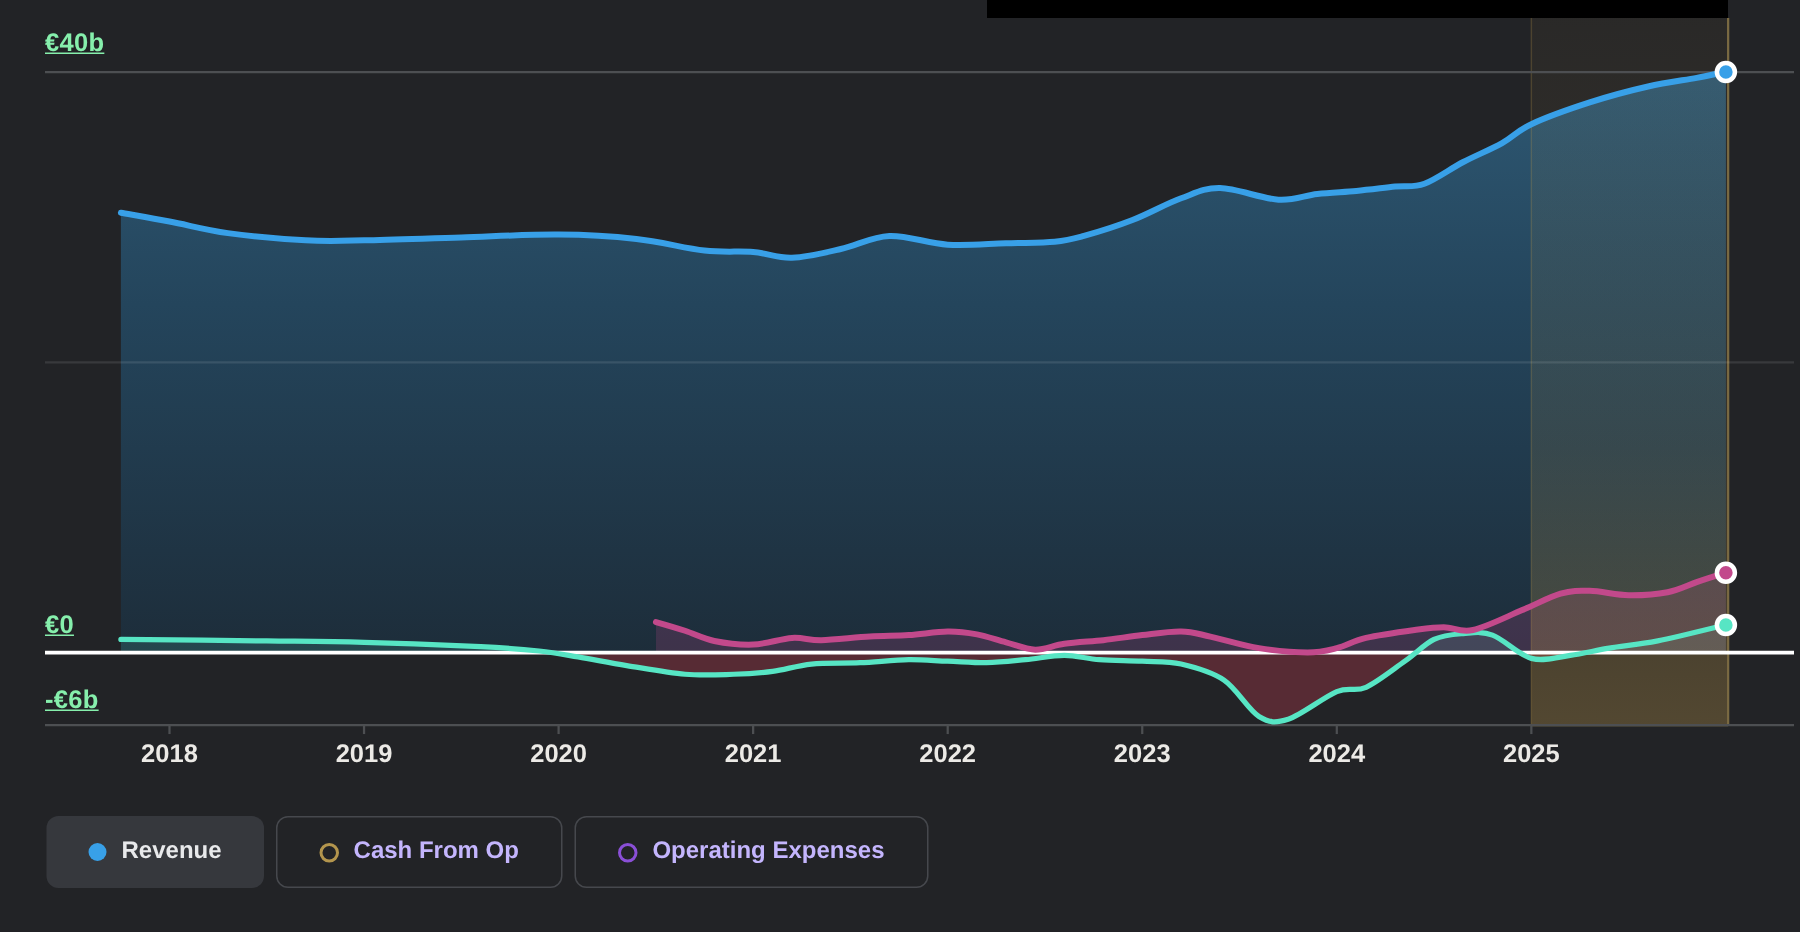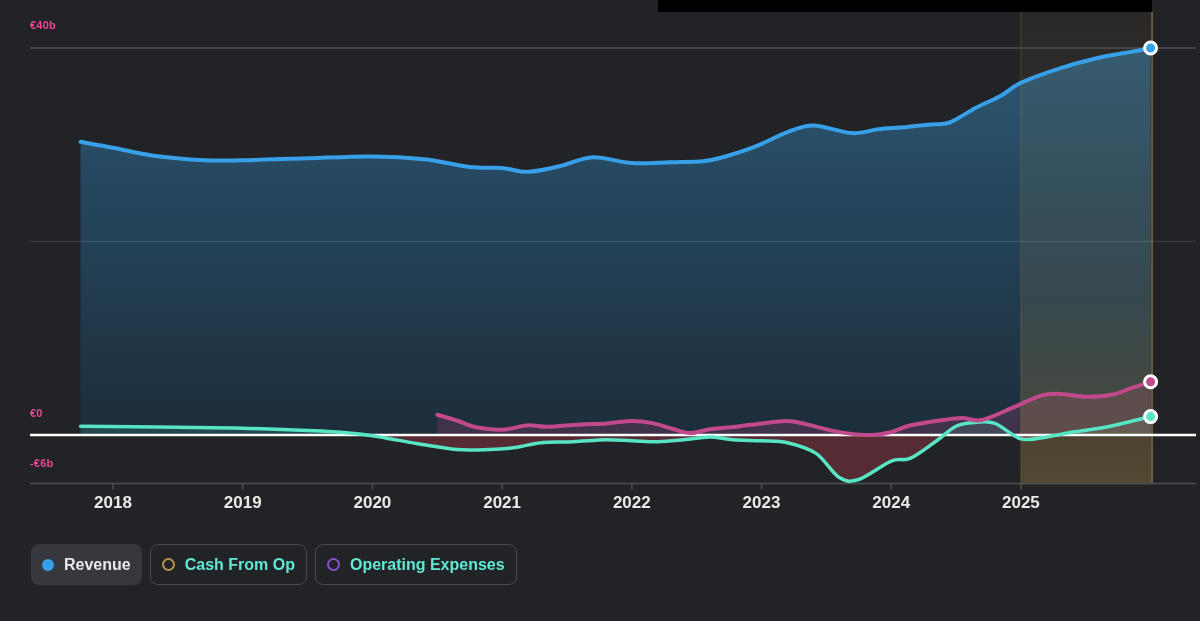--- a/index.html
+++ b/index.html
@@ -1,32 +1,32 @@
 <!DOCTYPE html>
 <html><head>
 <meta charset="utf-8">
 <style>
   html,body{margin:0;padding:0;background:#222326;}
   .app{position:relative;width:1200px;height:621px;background:#222326;overflow:hidden;
        font-family:"Liberation Sans",sans-serif;}
   .tooltip-bar{position:absolute;left:658px;top:0;width:494px;height:12px;background:#000;}
   svg{position:absolute;left:0;top:0;display:block;}
-  .ylabel{position:absolute;left:30px;font-size:11px;font-weight:700;color:#ec4899;letter-spacing:.2px;}
+  .ylabel{position:absolute;left:30px;font-size:17px;font-weight:700;color:#86efac;letter-spacing:.2px;text-decoration:underline;}
   #yl-top{top:19px;}
   #yl-zero{top:407px;}
   #yl-neg{top:457px;}
   .legend{position:absolute;left:31px;top:544px;display:flex;gap:6px;}
-  .legend .btn{display:flex;align-items:center;height:41px;padding:0 11px;border-radius:8px;
+  .legend .btn{display:flex;align-items:center;height:48px;padding:0 28px;border-radius:8px;
        cursor:pointer;box-sizing:border-box;}
   .legend .btn.filled{background:#36383d;}
   .legend .btn.outline{background:transparent;border:1px solid #46484d;margin-left:2px;}
   .legend .dot{width:12px;height:12px;border-radius:50%;margin-right:10px;flex:none;}
   .legend .dot.hollow{width:9px;height:9px;background:transparent!important;border-width:2.5px;border-style:solid;}
   .legend .lbl{font-size:16px;font-weight:600;color:#e8e9eb;white-space:nowrap;}
-  .legend .btn.outline .lbl{color:#5eead4;font-weight:600;}
+  .legend .btn.outline .lbl{color:#c4b5fd;font-weight:600;}
 </style>
 </head>
 <body>
 
 <div class="app">
   <svg id="chart" width="1200" height="530">
       <defs>
         <linearGradient id="gRev" x1="0" y1="0" x2="0" y2="1">
           <stop offset="0%" stop-color="#2e5873"></stop>
           <stop offset="40%" stop-color="#24455c"></stop>

